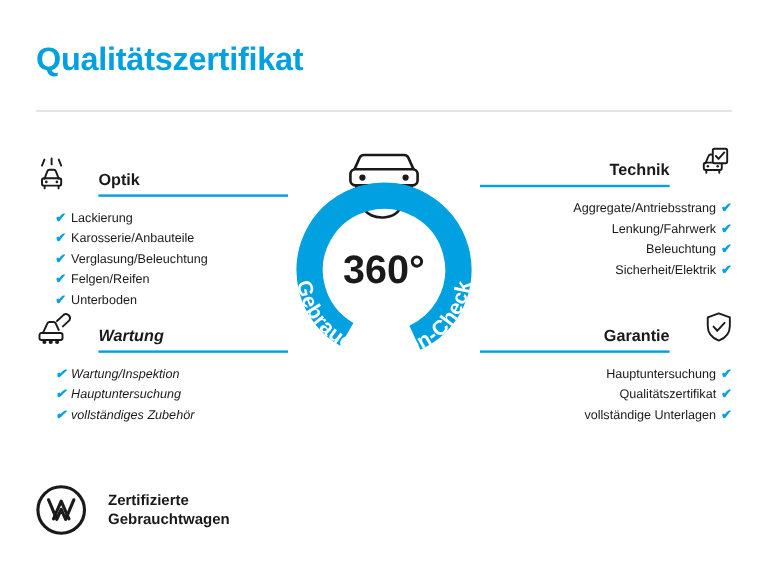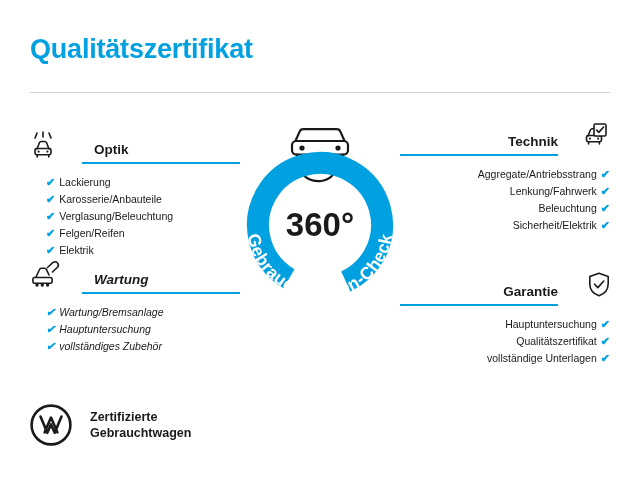--- a/index.html
+++ b/index.html
@@ -43,34 +43,34 @@
   .col {
     position: absolute;
     width: 210px;
   }
   .col-left  { left: 30px; }
   .col-right { left: 400px; }
 
   .block-optik    { top: 128px; }
   .block-technik  { top: 120px; }
   .block-wartung  { top: 258px; font-style: italic; }
-  .block-garantie { top: 270px; }
+  .block-garantie { top: 258px; }
 
   .blk-head {
     position: relative;
     height: 30px;
   }
   .blk-title {
     position: absolute;
     top: 14px;
     font-size: 13.5px;
     font-weight: bold;
     color: #1a1a1a;
   }
-  .col-left .blk-title  { left: 64px; }
+  .col-left .blk-title  { left: 52px; }
   .col-right .blk-title { right: 52px; }
 
   .blk-rule {
     position: absolute;
     top: 34px;
     height: 2px;
     background: #00a0e1;
   }
   .col-left .blk-rule  { left: 52px; width: 158px; }
   .col-right .blk-rule { right: 52px; width: 158px; }
@@ -166,21 +166,21 @@
         </svg>
       </div>
       <div class="blk-title">Optik</div>
       <div class="blk-rule"></div>
     </div>
     <ul class="items">
       <li class="item"><span class="check">✔</span><span>Lackierung</span></li>
       <li class="item"><span class="check">✔</span><span>Karosserie/Anbauteile</span></li>
       <li class="item"><span class="check">✔</span><span>Verglasung/Beleuchtung</span></li>
       <li class="item"><span class="check">✔</span><span>Felgen/Reifen</span></li>
-      <li class="item"><span class="check">✔</span><span>Elektrik</span></li>
+      <li class="item"><span class="check">✔</span><span>Unterboden</span></li>
     </ul>
   </div>
 
   <div class="col col-right block-technik">
     <div class="blk-head">
       <div class="icon-box">
         <svg viewBox="0 0 44 34" width="44" height="34">
           <g fill="none" stroke="#1a1a1a" stroke-width="1.6" stroke-linecap="round" stroke-linejoin="round">
             <path d="M22 16 l2.4-6 a2 2 0 0 1 1.9-1.3 h3.2 a2 2 0 0 1 1.9 1.3 L34 16"></path>
             <rect x="20.5" y="15.5" width="15" height="6.2" rx="1.6"></rect>
@@ -214,21 +214,21 @@
           </g>
           <circle cx="7" cy="27" r="1.7" fill="#1a1a1a"></circle>
           <circle cx="12.3" cy="27" r="1.7" fill="#1a1a1a"></circle>
           <circle cx="17.6" cy="27" r="1.7" fill="#1a1a1a"></circle>
         </svg>
       </div>
       <div class="blk-title">Wartung</div>
       <div class="blk-rule"></div>
     </div>
     <ul class="items">
-      <li class="item"><span class="check">✔</span><span>Wartung/Bremsanlage</span></li>
+      <li class="item"><span class="check">✔</span><span>Wartung/Inspektion</span></li>
       <li class="item"><span class="check">✔</span><span>Hauptuntersuchung</span></li>
       <li class="item"><span class="check">✔</span><span>vollständiges Zubehör</span></li>
     </ul>
   </div>
 
   <div class="col col-right block-garantie">
     <div class="blk-head">
       <div class="icon-box">
         <svg viewBox="0 0 44 34" width="44" height="34">
           <g fill="none" stroke="#1a1a1a" stroke-width="1.6" stroke-linecap="round" stroke-linejoin="round">

